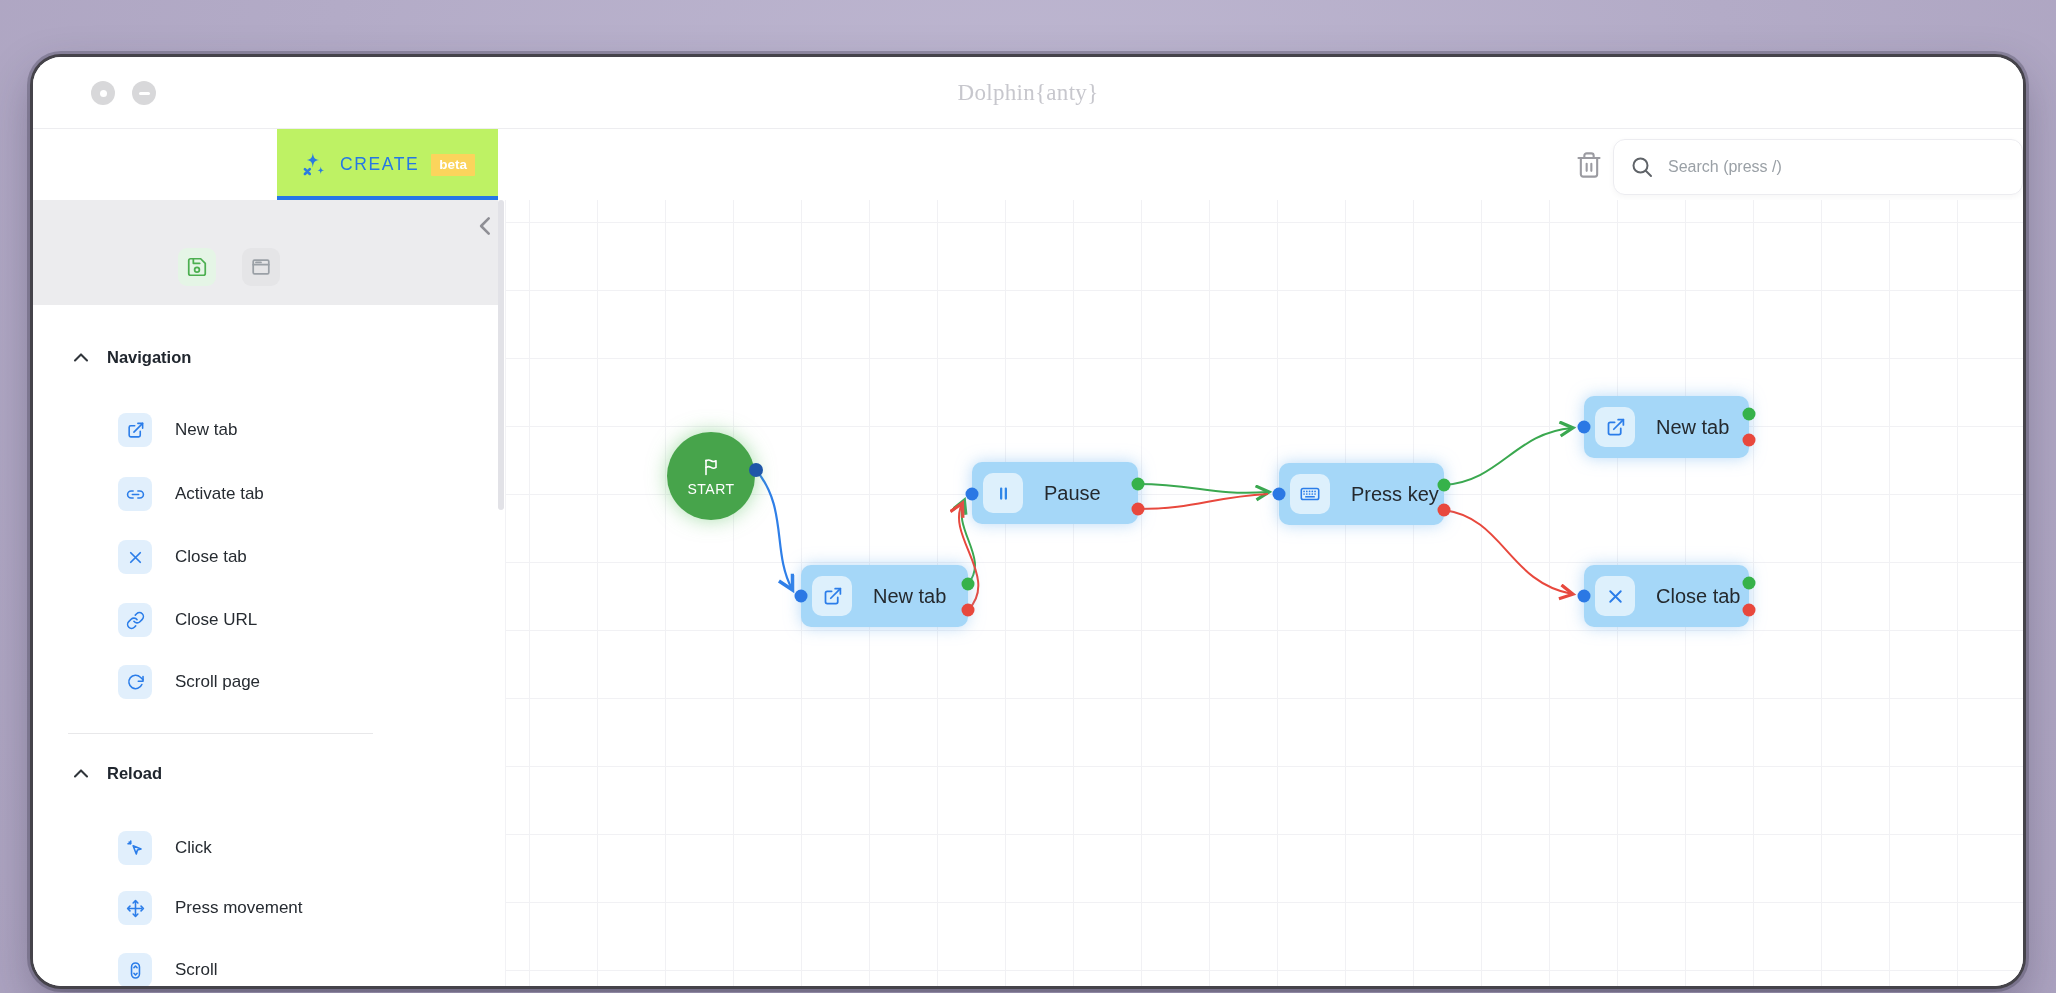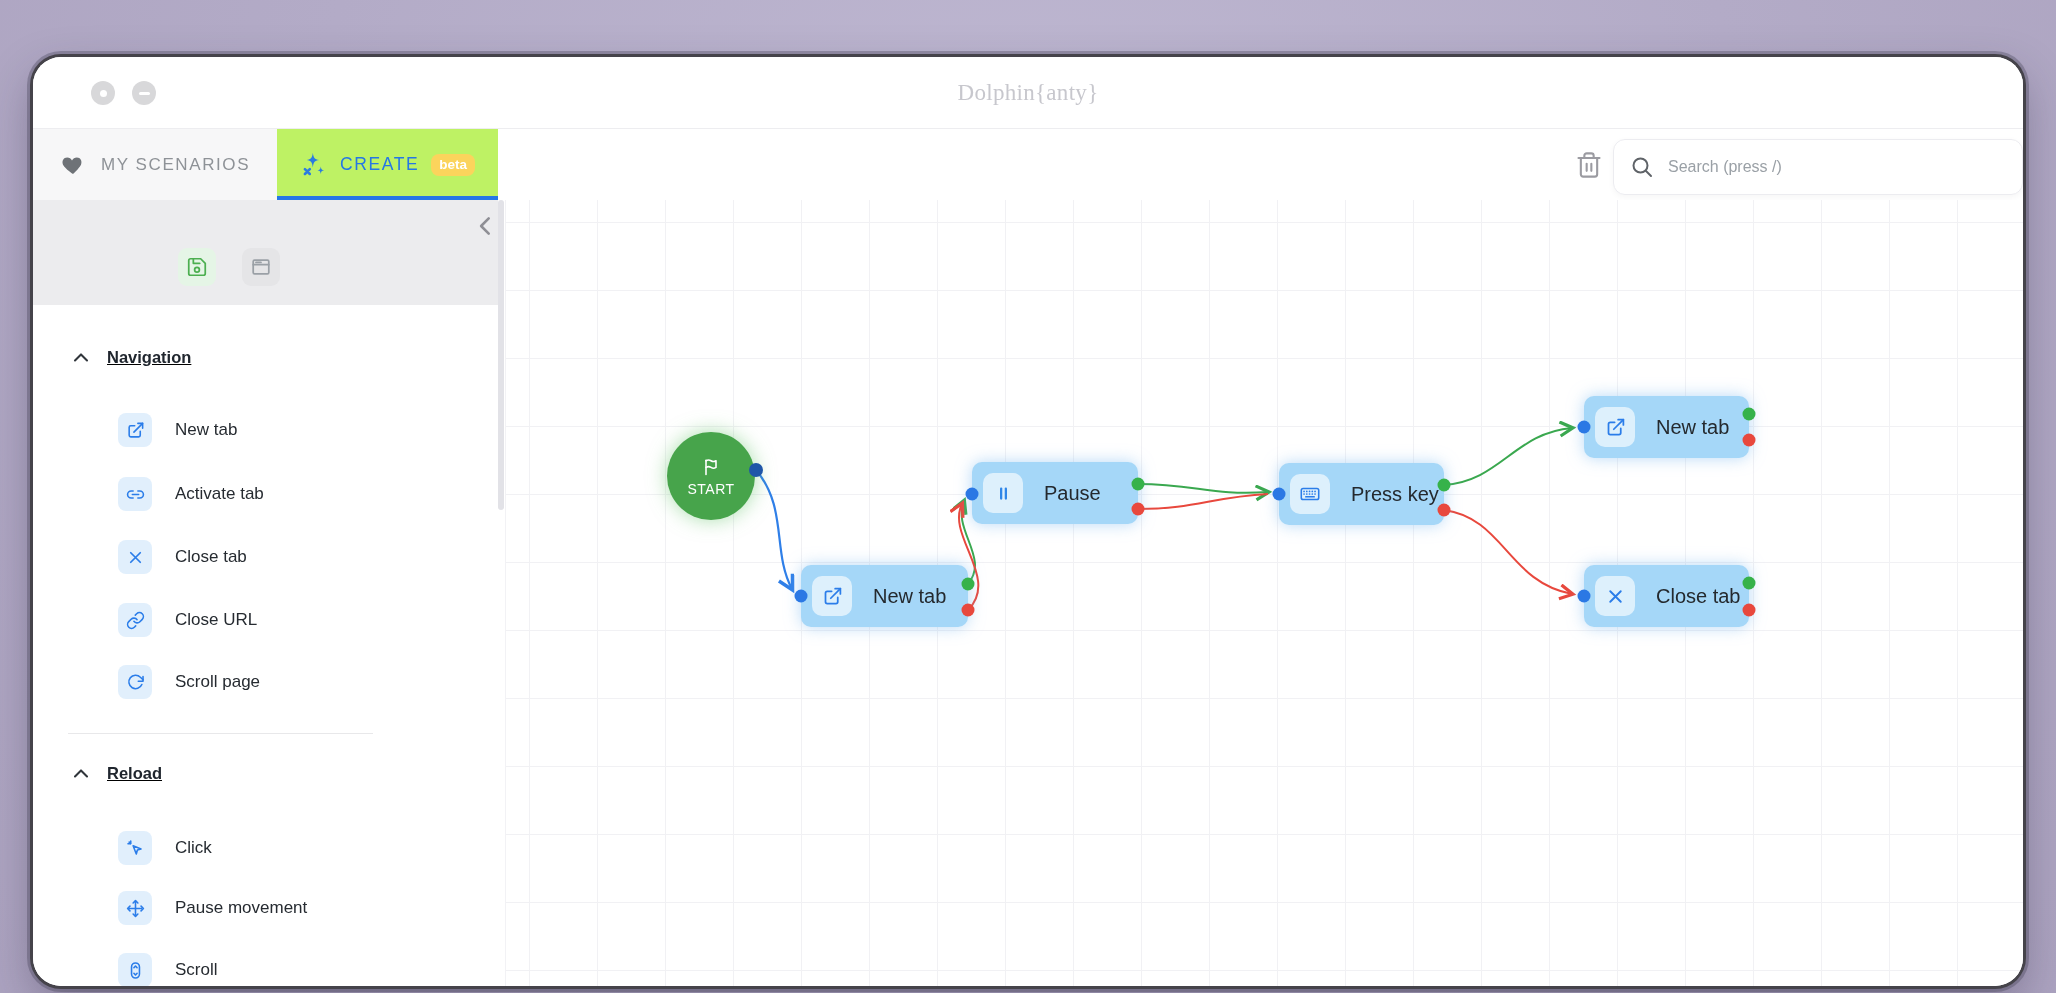--- a/index.html
+++ b/index.html
@@ -20,36 +20,36 @@
   .winbtn{position:absolute;top:24px;width:24px;height:24px;border-radius:50%;background:#d8d8da;border:none;padding:0;cursor:pointer;}
   .winbtn .dot{display:block;width:7px;height:7px;border-radius:50%;background:#fff;margin:8.5px auto;}
   .winbtn .dash{display:block;width:11px;height:3px;border-radius:2px;background:#fff;margin:10.5px auto;}
   .title{position:absolute;left:0;right:0;top:0;height:71px;line-height:71px;text-align:center;color:#c7c7cd;font-size:23px;letter-spacing:.3px;}
   
   .tabbar{position:absolute;left:0;top:72px;width:100%;height:71px;background:#fff;}
   .tab-scenarios{position:absolute;left:0;top:0;width:244px;height:71px;background:#f7f7f8;display:flex;align-items:center;justify-content:center;gap:15px;cursor:pointer;}
   .tab-scenarios .lbl{color:#8e9297;font-size:17px;letter-spacing:1.6px;font-weight:500;}
   .tab-create{position:absolute;left:244px;top:0;width:221px;height:71px;background:#bef264;display:flex;align-items:center;justify-content:center;gap:12px;cursor:pointer;}
   .tab-create .lbl{color:#2577e5;font-size:17.5px;letter-spacing:1.6px;font-weight:500;}
-  .beta{background:#fbd45c;color:#fff;font-size:13.5px;font-weight:700;border-radius:8px;padding:3px 8px 4px;text-align:right;}
+  .beta{background:#fbd45c;color:#fff;font-size:13.5px;font-weight:700;border-radius:1px;padding:3px 8px 4px;text-align:right;}
   .tab-underline{position:absolute;left:244px;top:67px;width:221px;height:4px;background:#2577e5;}
   
   .trash-btn{position:absolute;left:1540px;top:91px;width:32px;height:36px;background:none;border:none;padding:0;cursor:pointer;}
   .searchbox{position:absolute;left:1580px;top:82px;width:408px;height:54px;background:#fff;border:1px solid #ececf0;border-radius:12px;box-shadow:0 2px 6px rgba(0,0,0,.04);display:flex;align-items:center;}
   .searchbox svg{margin:0 12px 0 16px;flex:0 0 auto;}
   .searchbox input{border:none;outline:none;flex:1;font-size:16px;color:#3c4043;background:transparent;font-family:"Liberation Sans",sans-serif;}
   .searchbox input::placeholder{color:#9aa0a6;}
   
   .side-top{position:absolute;left:0;top:143px;width:465px;height:105px;background:#ececee;}
   .tool-btn{position:absolute;top:48px;width:38px;height:38px;border:none;border-radius:9px;cursor:pointer;display:flex;align-items:center;justify-content:center;padding:0;}
   .tool-save{left:145px;background:#e5f5e6;}
   .tool-form{left:209px;background:#e5e5e7;}
   .collapse-btn{position:absolute;left:438px;top:155px;width:30px;height:30px;background:none;border:none;padding:0;cursor:pointer;}
   .sidebar{position:absolute;left:0;top:248px;width:465px;height:681px;background:#fff;}
-  .s-head{position:absolute;left:0;width:465px;height:30px;transform:translateY(-50%);display:flex;align-items:center;cursor:pointer;text-decoration:underline;}
+  .s-head{position:absolute;left:0;width:465px;height:30px;transform:translateY(-50%);display:flex;align-items:center;cursor:pointer;}
   .s-head .caret{margin-left:38px;width:20px;}
   .s-head .h-lbl{margin-left:16px;font-size:16.5px;font-weight:700;color:#20262e;}
   .s-item{position:absolute;left:0;width:465px;height:44px;transform:translateY(-50%);display:flex;align-items:center;cursor:pointer;}
   .s-ico{margin-left:85px;width:34px;height:34px;border-radius:8px;background:#e1effc;display:flex;align-items:center;justify-content:center;flex:0 0 auto;}
   .s-lbl{margin-left:23px;font-size:17px;color:#262b31;}
   .s-div{position:absolute;left:35px;width:305px;height:1px;background:#e8e8ea;}
   .scrollbar{position:absolute;left:465px;top:143px;width:6px;height:310px;border-radius:3px;background:#e2e2e7;cursor:pointer;}
   
   .canvas{
     position:absolute;left:472px;top:143px;width:1518px;height:786px;background:#fff;
@@ -81,26 +81,20 @@
     <button class="winbtn" style="left:58px">
         <span class="dot"></span>
       </button>
     <button class="winbtn" style="left:99px">
         <span class="dash"></span>
       </button>
     <div class="title">Dolphin{anty}</div>
   </div>
 
   <div class="tabbar">
-    <div class="tab-scenarios">
-      <svg width="26" height="24" viewBox="0 0 24 24">
-          <path d="M12 21s-7.5-4.8-10-9.3C.5 8 2.6 4.5 6.2 4.5c2.2 0 3.9 1.2 4.8 3 1-1.8 2.7-3 4.9-3 3.5 0 5.6 3.5 4.1 7.2C17.5 16.2 12 21 12 21z" fill="#6e7277"></path>
-        </svg>
-      <span class="lbl">MY SCENARIOS</span>
-    </div>
     <div class="tab-create">
       <svg width="28" height="28" viewBox="0 0 24 24">
         <path d="M11 1.5c.55 4.2 1.4 5.7 5.4 6.3-4 .6-4.85 2.1-5.4 6.3-.55-4.2-1.4-5.7-5.4-6.3 4-.6 4.85-2.1 5.4-6.3z" fill="#2b7ce0"></path>
         <path d="M17.8 13.2c.3 2.2.75 3 2.85 3.3-2.1.3-2.55 1.1-2.85 3.3-.3-2.2-.75-3-2.85-3.3 2.1-.3 2.55-1.1 2.85-3.3z" fill="#2b7ce0"></path>
         <path d="M4.2 15.5l4.2 4.2M8.4 15.5l-4.2 4.2" stroke="#2b7ce0" stroke-width="2.2" stroke-linecap="round" fill="none"></path>
       </svg>
       <span class="lbl">CREATE</span>
       <span class="beta">beta</span>
     </div>
     <div class="tab-underline"></div>
@@ -230,21 +224,21 @@
       <span class="s-ico">
         <svg width="19" height="19" viewBox="0 0 24 24" fill="none" stroke="#2b7de9" stroke-width="2" stroke-linecap="round" stroke-linejoin="round">
             <path d="M5 9l-3 3 3 3"></path>
             <path d="M9 5l3-3 3 3"></path>
             <path d="M15 19l-3 3-3-3"></path>
             <path d="M19 9l3 3-3 3"></path>
             <path d="M4 12h16"></path>
             <path d="M12 4v16"></path>
           </svg>
       </span>
-      <span class="s-lbl">Pause movement</span>
+      <span class="s-lbl">Press movement</span>
     </div>
 
     <div class="s-item" style="top:665px">
       <span class="s-ico">
         <svg width="19" height="19" viewBox="0 0 24 24" fill="none" stroke="#2b7de9" stroke-width="2" stroke-linecap="round" stroke-linejoin="round">
             <rect x="7" y="2.5" width="10" height="19" rx="5"></rect>
             <path d="M10 8.5l2-2.2 2 2.2"></path>
             <path d="M10 15.5l2 2.2 2-2.2"></path>
           </svg>
       </span>

